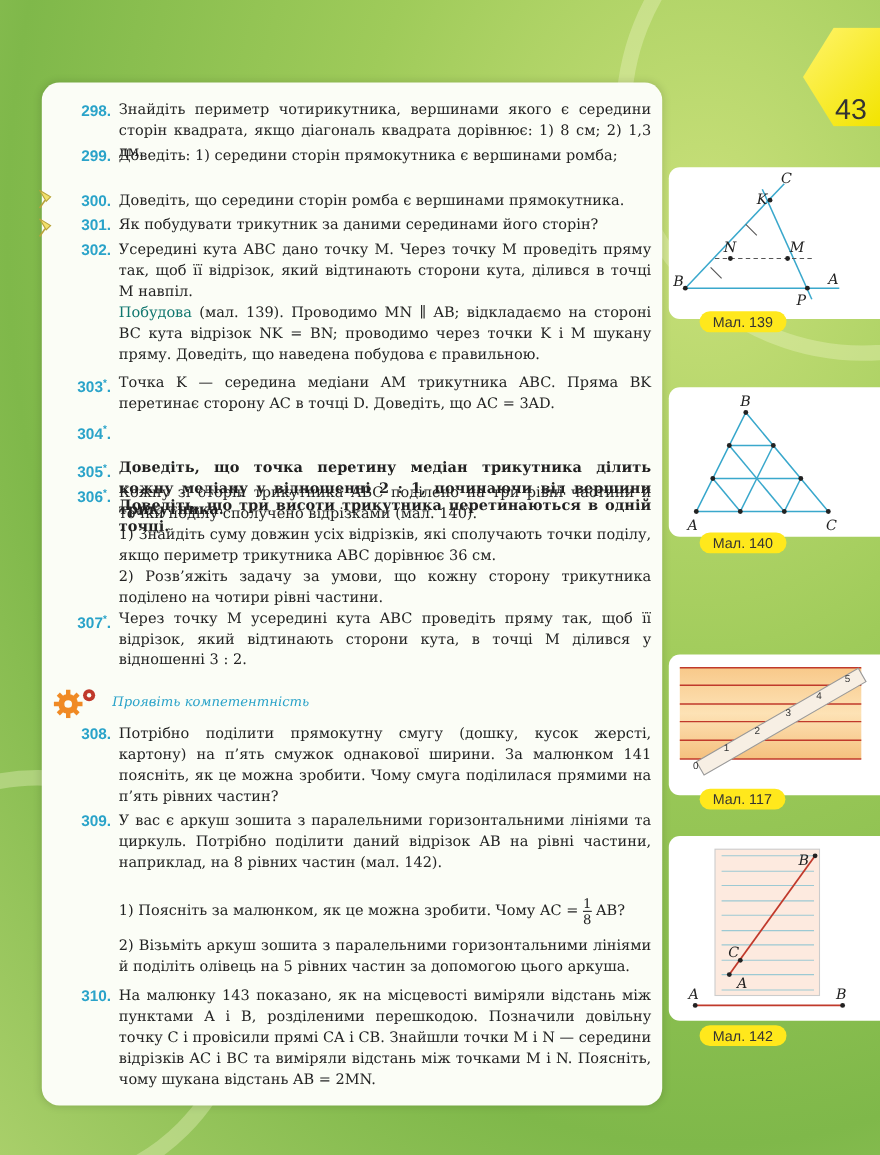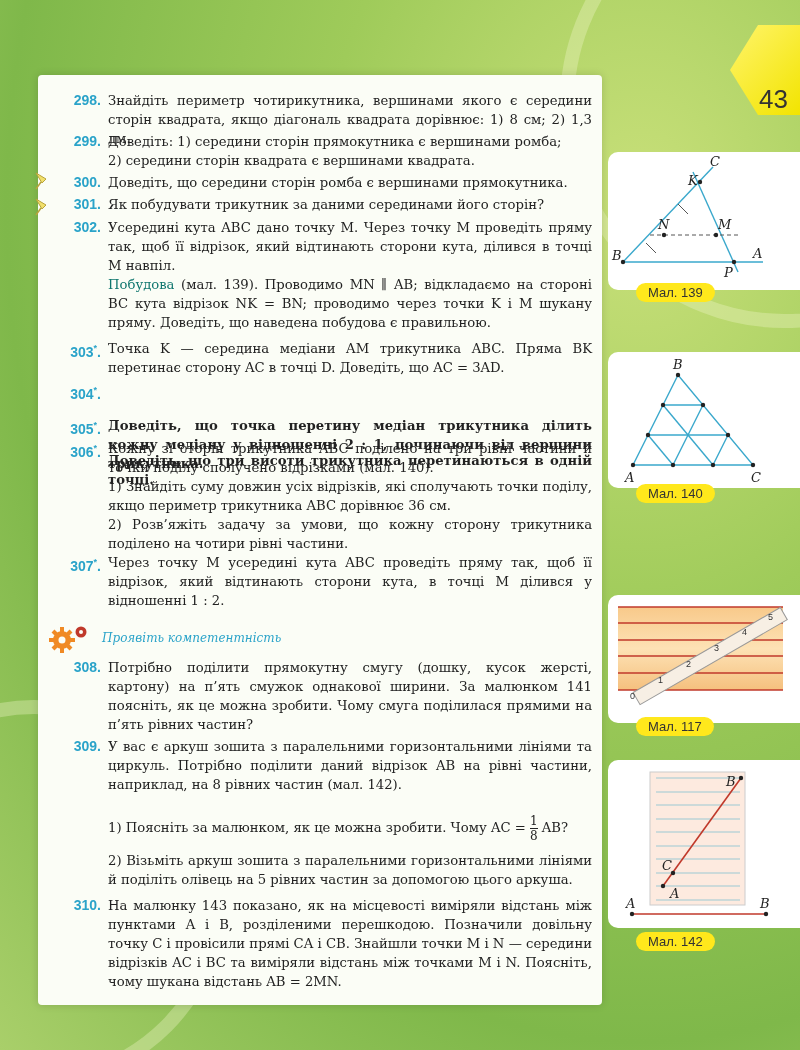--- a/index.html
+++ b/index.html
@@ -11,21 +11,21 @@
   .bg-swirl { position:absolute; border-radius:50%; border:14px solid rgba(240,245,200,0.35); }
   .page-num {
     position:absolute; right:0; top:25px; width:70px; height:90px;
     background: linear-gradient(135deg,#fff46b,#f2e400);
     clip-path: polygon(40% 0,100% 0,100% 100%,40% 100%,0 50%);
     display:flex; align-items:flex-end; justify-content:flex-end; padding-right:12px; box-sizing:border-box;
     font-family:"Liberation Sans",sans-serif; font-size:26px; color:#333;
   }
   .panel {
     position:absolute; left:38px; top:75px; width:564px; height:930px;
-    background:#fbfdf6; border-radius:4px; box-shadow:0 0 8px rgba(0,0,0,0.15);
+    background:#fbfdf6; border-radius:16px; box-shadow:0 0 8px rgba(0,0,0,0.15);
   }
   .task { position:absolute; left:0; right:0; font-size:13.2px; line-height:19px; color:#222; }
   .task .num {
     position:absolute; left:13px; width:50px; text-align:right;
     font-family:"Liberation Sans",sans-serif; font-weight:bold; color:#2aa3c9; font-size:14px;
   }
   .task .num sup { font-size:9px; }
   .task .body { margin-left:70px; margin-right:10px; text-align:justify; }
   .task .body.bold { font-weight:bold;margin-top:35px; }
   .task .sub { display:block; }
@@ -56,21 +56,20 @@
 
   <div class="task" style="top:16px">
     <span class="num"><span>298</span>.</span>
     <div class="body">Знайдіть периметр чотирикутника, вершинами якого є середини сторін квадрата, якщо діагональ квадрата дорівнює: 1) 8 см;   2) 1,3 дм.</div>
   </div>
 
   <div class="task" style="top:57px">
     <span class="num"><span>299</span>.</span>
     <div class="body">
       <span class="sub">Доведіть: 1) середини сторін прямокутника є вершинами ромба;</span>
-      <span class="sub">2) середини сторін квадрата є вершинами квадрата.</span>
     </div>
   </div>
 
   <div class="task" style="top:98px">
     <svg class="lamp" style="top:-2px" viewBox="0 0 22 20">
         <path d="M4 2 L14 8 L10 12 Z" fill="#f2e06b" stroke="#b8a33b"></path>
         <path d="M9 11 L4 18" stroke="#b8a33b" stroke-width="1.5"></path>
       </svg>
     <span class="num"><span>300</span>.</span>
     <div class="body">Доведіть, що середини сторін ромба є вершинами прямокутника.</div>
@@ -112,21 +111,21 @@
     <span class="num"><span>306</span><sup>*</sup>.</span>
     <div class="body">
       <span class="sub">Кожну зі сторін трикутника ABC поділено на три рівні частини й точки поділу сполучено відрізками (мал. 140).</span>
       <span class="sub">1) Знайдіть суму довжин усіх відрізків, які сполучають точки поділу, якщо периметр трикутника ABC дорівнює 36 см.</span>
       <span class="sub">2) Розв’яжіть задачу за умови, що кожну сторону трикутника поділено на чотири рівні частини.</span>
     </div>
   </div>
 
   <div class="task" style="top:478px">
     <span class="num"><span>307</span><sup>*</sup>.</span>
-    <div class="body">Через точку M усередині кута ABC проведіть пряму так, щоб її відрізок, який відтинають сторони кута, в точці M ділився у відношенні 1 : 2.</div>
+    <div class="body">Через точку M усередині кута ABC проведіть пряму так, щоб її відрізок, який відтинають сторони кута, в точці M ділився у відношенні 3 : 2.</div>
   </div>
 
   <div class="comp-head">
     <svg width="44" height="30" viewBox="0 0 44 30">
       <circle cx="14" cy="17" r="9" fill="#f08a24"></circle>
         <circle cx="14" cy="17" r="3.5" fill="#fbfdf6"></circle>
       <g stroke="#f08a24" stroke-width="4">
           <line x1="14" y1="4" x2="14" y2="30"></line>
           <line x1="1" y1="17" x2="27" y2="17"></line>
           <line x1="5" y1="8" x2="23" y2="26"></line>

